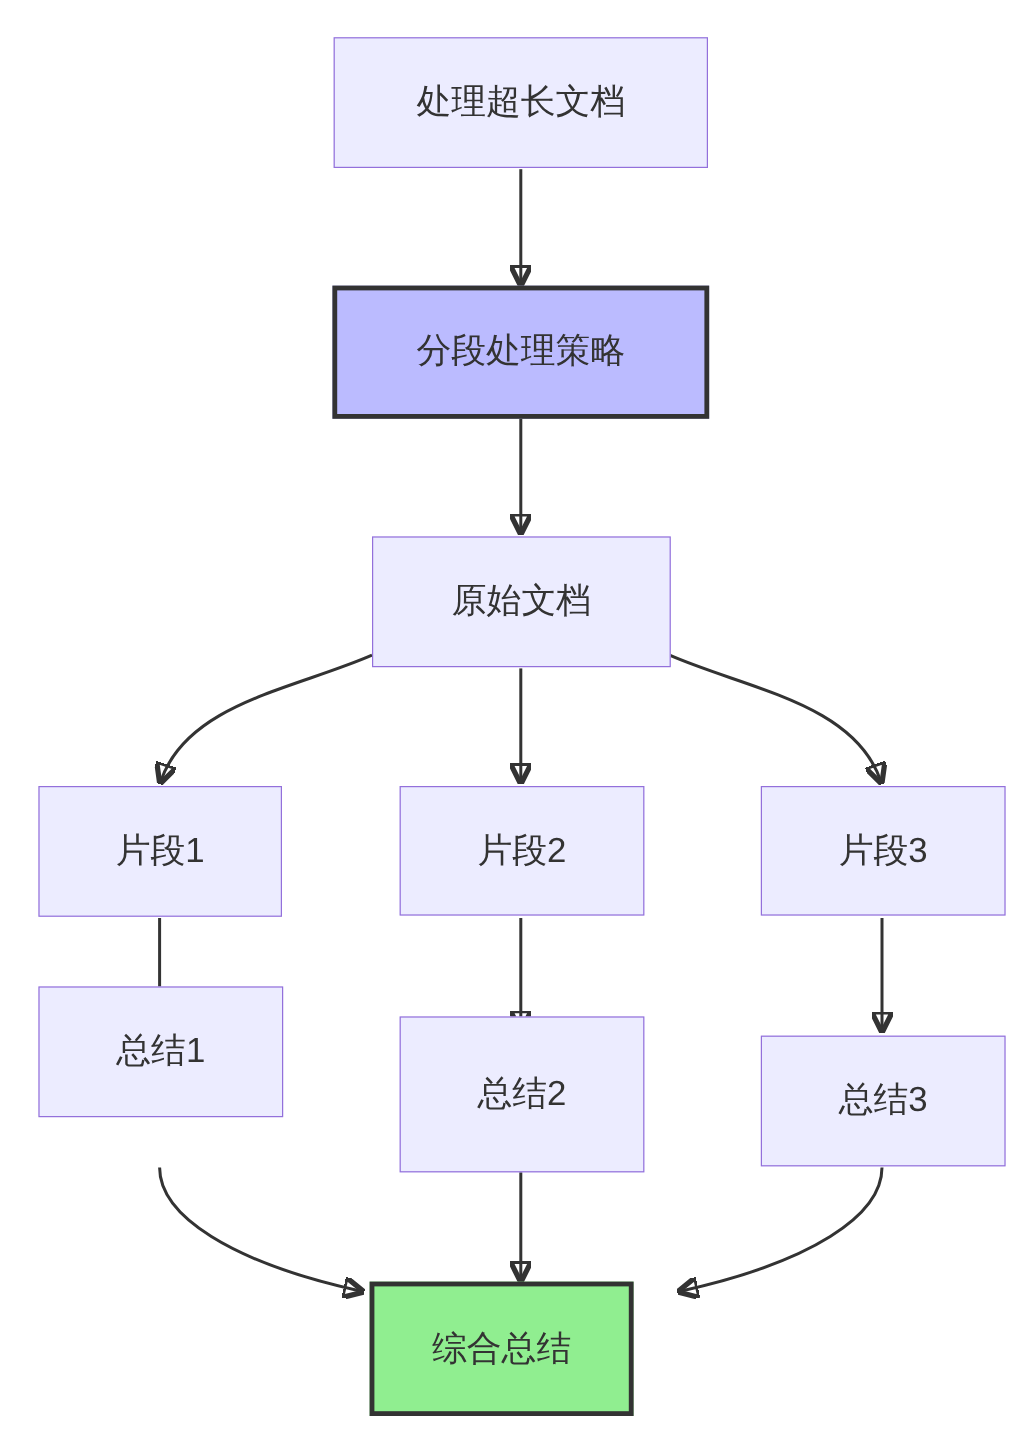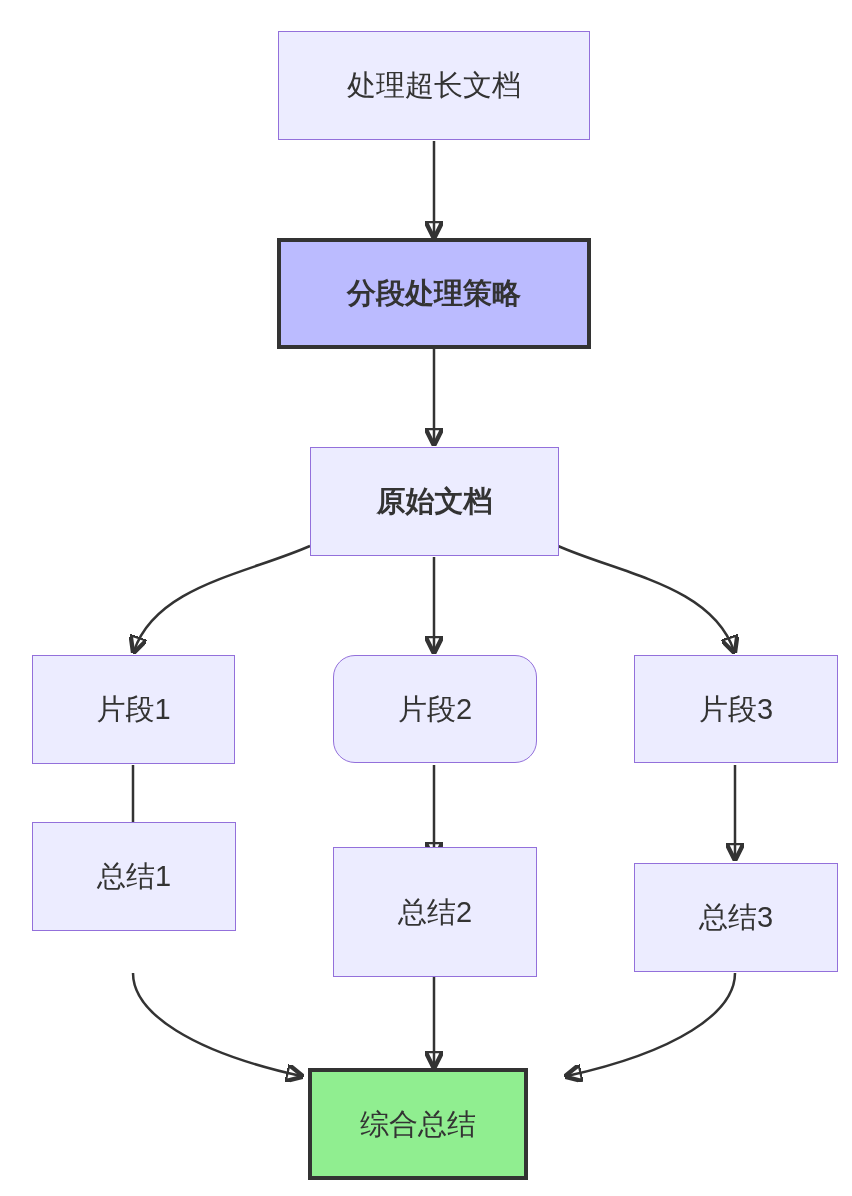--- a/index.html
+++ b/index.html
@@ -39,21 +39,20 @@
     border: 1.5px solid #9370DB;
     color: #333333;
     font-size: 29px;
     line-height: 1.2;
     text-align: center;
     white-space: nowrap;
   }
   .node.highlight {
     background: #BBBBFF;
     border: 4px solid #333333;
-    font-weight: bold;
   }
   .node.result {
     background: #90EE90;
     border: 4px solid #333333;
   }
 </style>
 </head>
 <body>
 
 <div class="canvas">
@@ -78,29 +77,29 @@
   </svg>
 
   <div class="node default" style="left:278px; top:31px; width:312px; height:109px;justify-content:center;">
     <span class="node-label">处理超长文档</span>
   </div>
 
   <div class="node highlight" style="left:277px; top:238px; width:314px; height:111px;">
     <span class="node-label">分段处理策略</span>
   </div>
 
-  <div class="node default" style="left:310px; top:447px; width:249px; height:109px;font-weight:bold;">
+  <div class="node default" style="left:310px; top:447px; width:249px; height:109px;">
     <span class="node-label">原始文档</span>
   </div>
 
   <div class="node default" style="left:32px; top:655px; width:203px; height:109px;">
     <span class="node-label">片段1</span>
   </div>
 
-  <div class="node default" style="left:333px; top:655px; width:204px; height:108px;border-radius:22px;">
+  <div class="node default" style="left:333px; top:655px; width:204px; height:108px;">
     <span class="node-label">片段2</span>
   </div>
 
   <div class="node default" style="left:634px; top:655px; width:204px; height:108px;">
     <span class="node-label">片段3</span>
   </div>
 
   <div class="node default" style="left:32px; top:822px; width:204px; height:109px;">
     <span class="node-label">总结1</span>
   </div>

